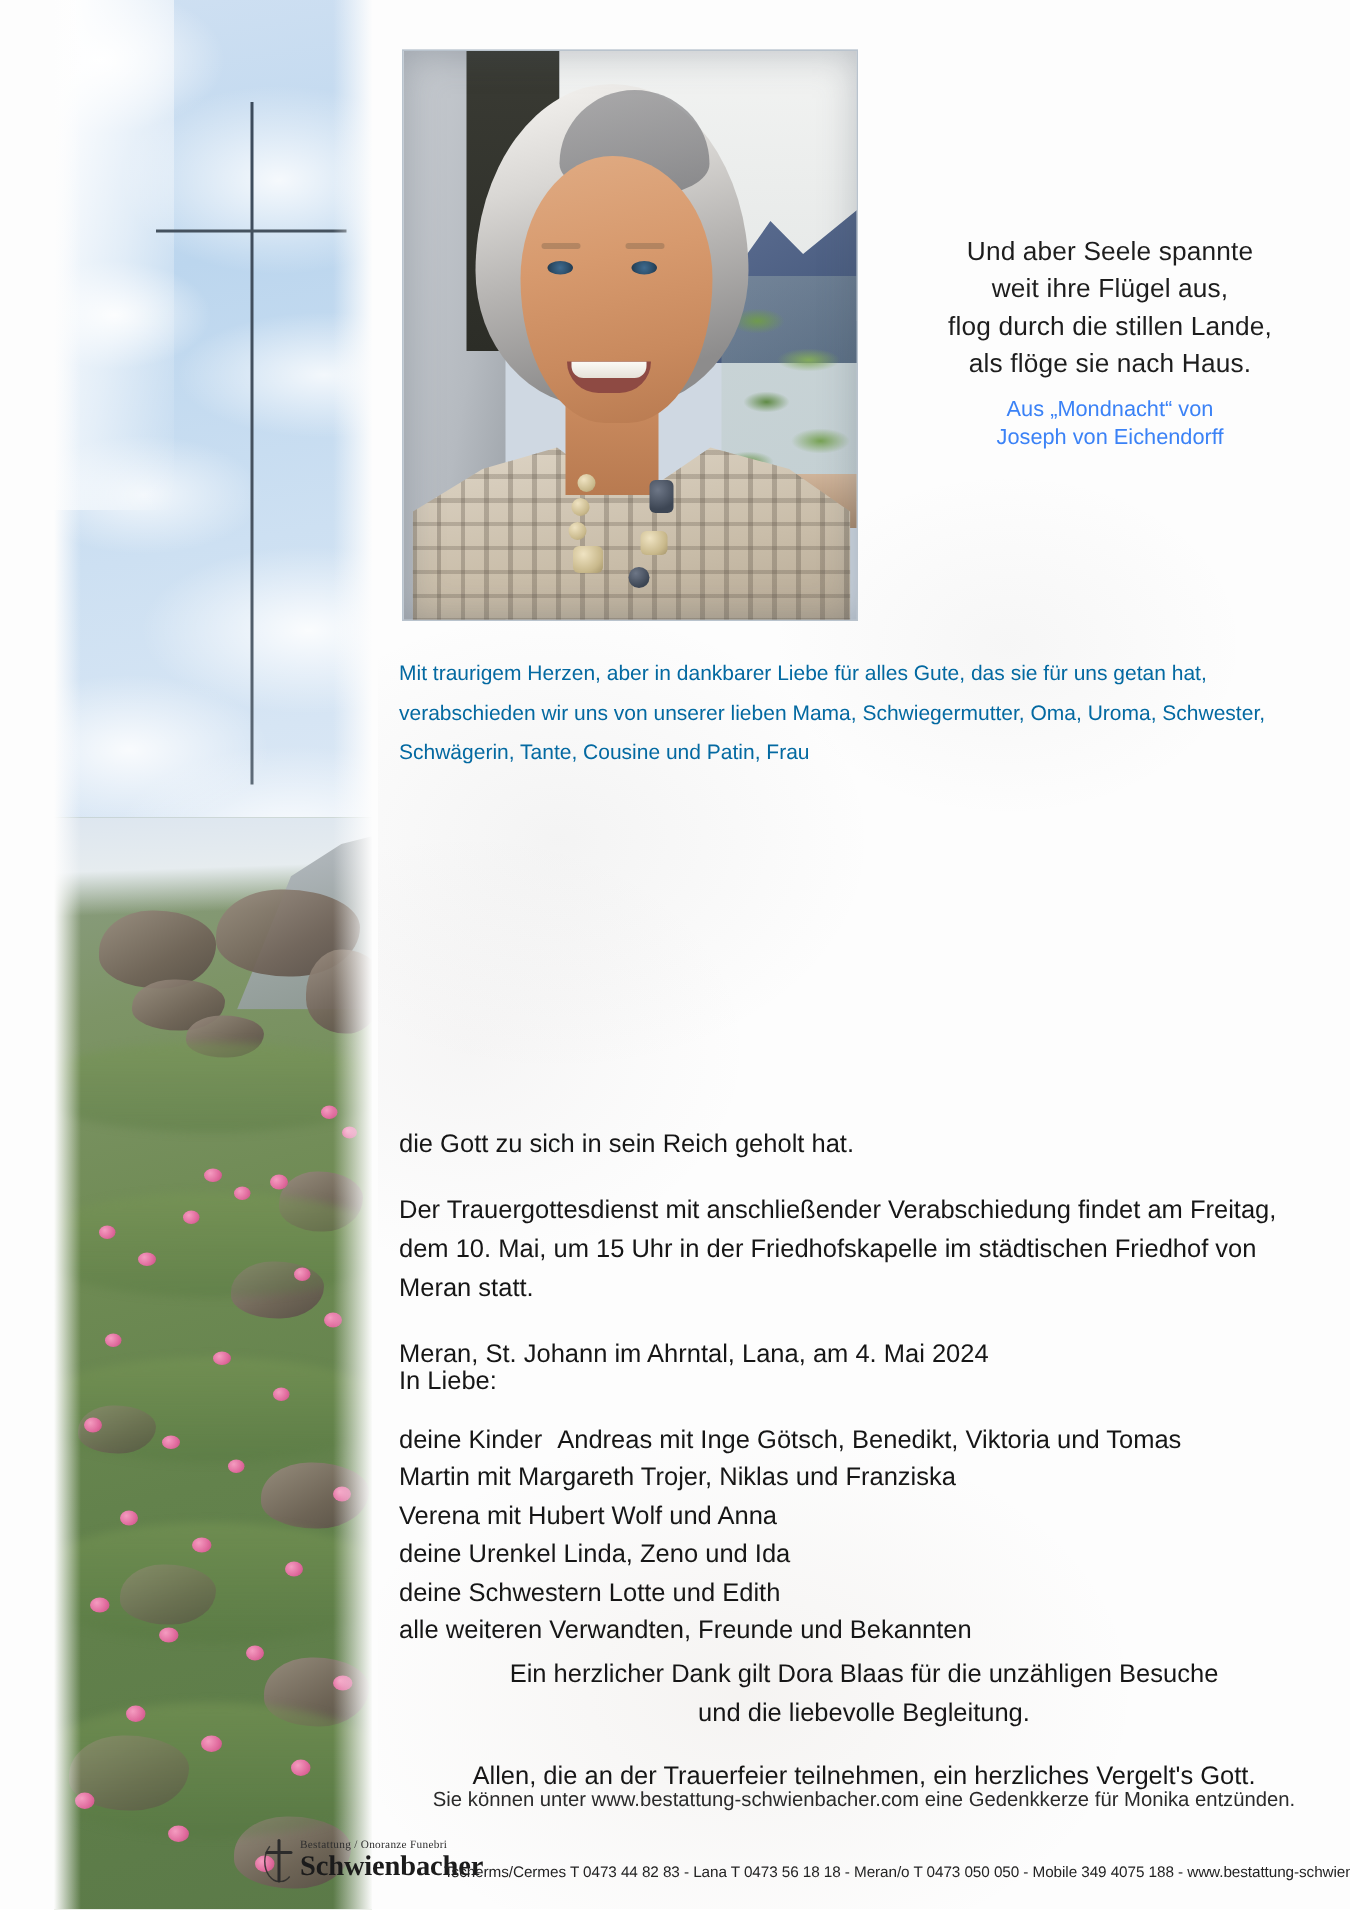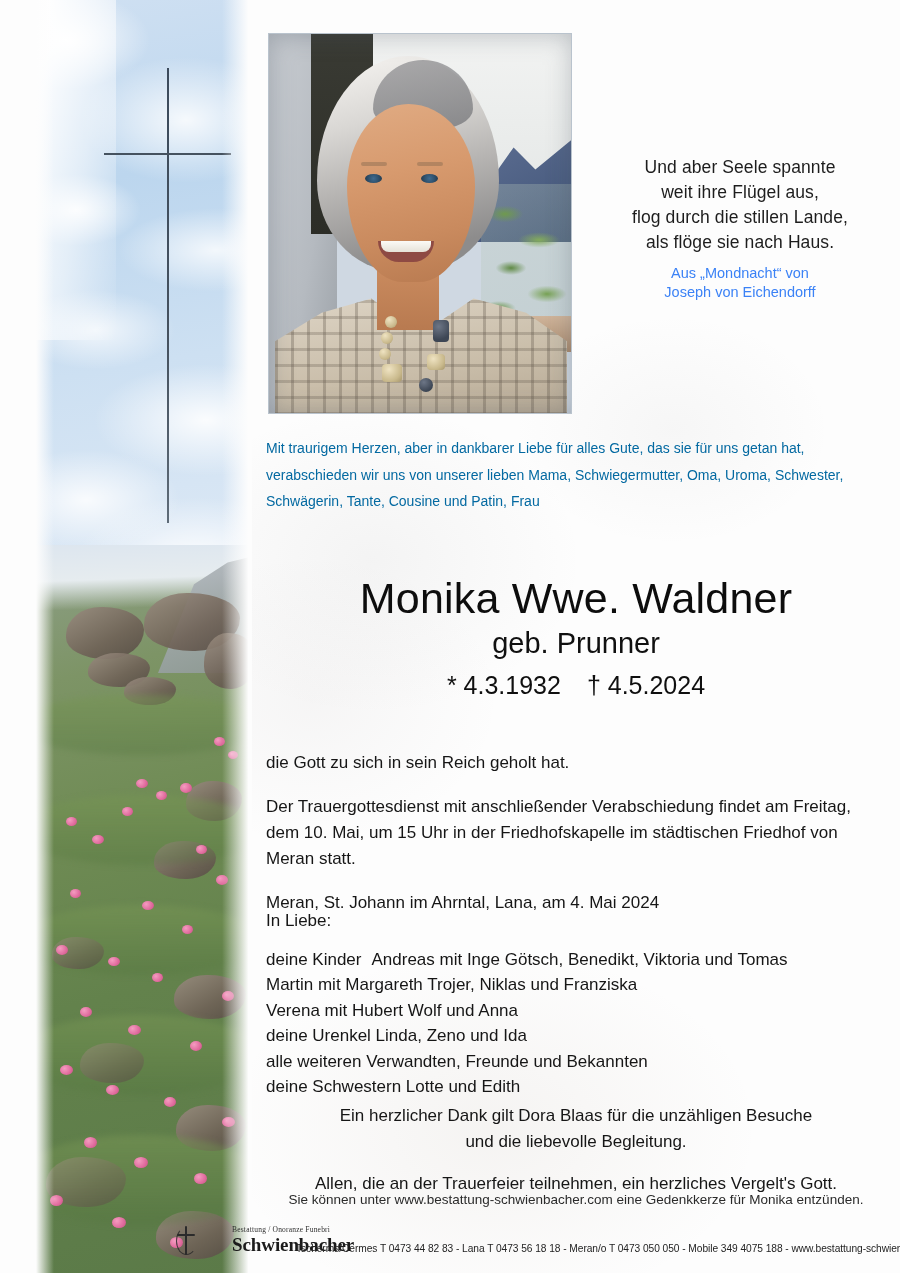--- a/index.html
+++ b/index.html
@@ -408,21 +408,21 @@
     background: #2b2b2b; border-radius: 1px;
   }
   #footer-logo .cross-mark .carc {
     position: absolute; left: 0px; top: 2px; width: 19px; height: 26px;
     border: 1.6px solid #2b2b2b;
     border-radius: 50%;
     border-right-color: transparent;
     border-top-color: transparent;
     opacity: .85;
   }
-  #footer-logo .txt { display: block; margin-left: 32px; }
+  #footer-logo .txt { display: block; }
   #footer-logo .sub {
     font-family: "Liberation Serif", serif;
     font-size: 7.5px;
     letter-spacing: .2px;
     color: #2f2f2f;
     margin-bottom: 1px;
     white-space: nowrap;
   }
   #footer-logo .brand {
     font-family: "Liberation Serif", serif;
@@ -555,47 +555,40 @@
       <div class="line">flog durch die stillen Lande,</div>
       <div class="line">als flöge sie nach Haus.</div>
       <div class="attr">
         <div>Aus „Mondnacht“ von</div>
         <div>Joseph von Eichendorff</div>
       </div>
     </div>
 
     <div id="intro">Mit traurigem Herzen, aber in dankbarer Liebe für alles Gute, das sie für uns getan hat, verabschieden wir uns von unserer lieben Mama, Schwiegermutter, Oma, Uroma, Schwester, Schwägerin, Tante, Cousine und Patin, Frau</div>
 
-    <div id="name-block">
-      <div class="fullname">Monika Wwe. Waldner</div>
-      <div class="maiden">geb. Prunner</div>
-      <div class="dates">
-        <span>* 4.3.1932</span><span class="gap"></span><span>† 4.5.2024</span>
-      </div>
-    </div>
 
     <div id="details">
       <p>die Gott zu sich in sein Reich geholt hat.</p>
       <p>Der Trauergottesdienst mit anschließender Verabschiedung findet am Freitag, dem 10. Mai, um 15 Uhr in der Friedhofskapelle im städtischen Friedhof von Meran statt.</p>
       <p>Meran, St. Johann im Ahrntal, Lana, am 4. Mai 2024</p>
     </div>
 
     <div id="family">
       <div class="heading">In Liebe:</div>
       <div class="rowset">
         <div class="kids-first">
           <span class="lbl">deine Kinder</span>
           <span class="val">Andreas mit Inge Götsch, Benedikt, Viktoria und Tomas</span>
         </div>
         <div class="indent">Martin mit Margareth Trojer, Niklas und Franziska</div>
         <div class="indent">Verena mit Hubert Wolf und Anna</div>
       </div>
       <div class="plain">deine Urenkel Linda, Zeno und Ida</div>
+      <div class="plain">deine Schwestern Lotte und Edith</div>
       <div class="plain">alle weiteren Verwandten, Freunde und Bekannten</div>
-      <div class="plain">deine Schwestern Lotte und Edith</div>
     </div>
 
     <div id="candle-note">Sie können unter www.bestattung-schwienbacher.com eine Gedenkkerze für Monika entzünden.</div>
 
     <div id="thanks">
       <div>Ein herzlicher Dank gilt Dora Blaas für die unzähligen Besuche</div>
       <div>und die liebevolle Begleitung.</div>
       <div class="blk2">Allen, die an der Trauerfeier teilnehmen, ein herzliches Vergelt's Gott.</div>
     </div>
   </div>

